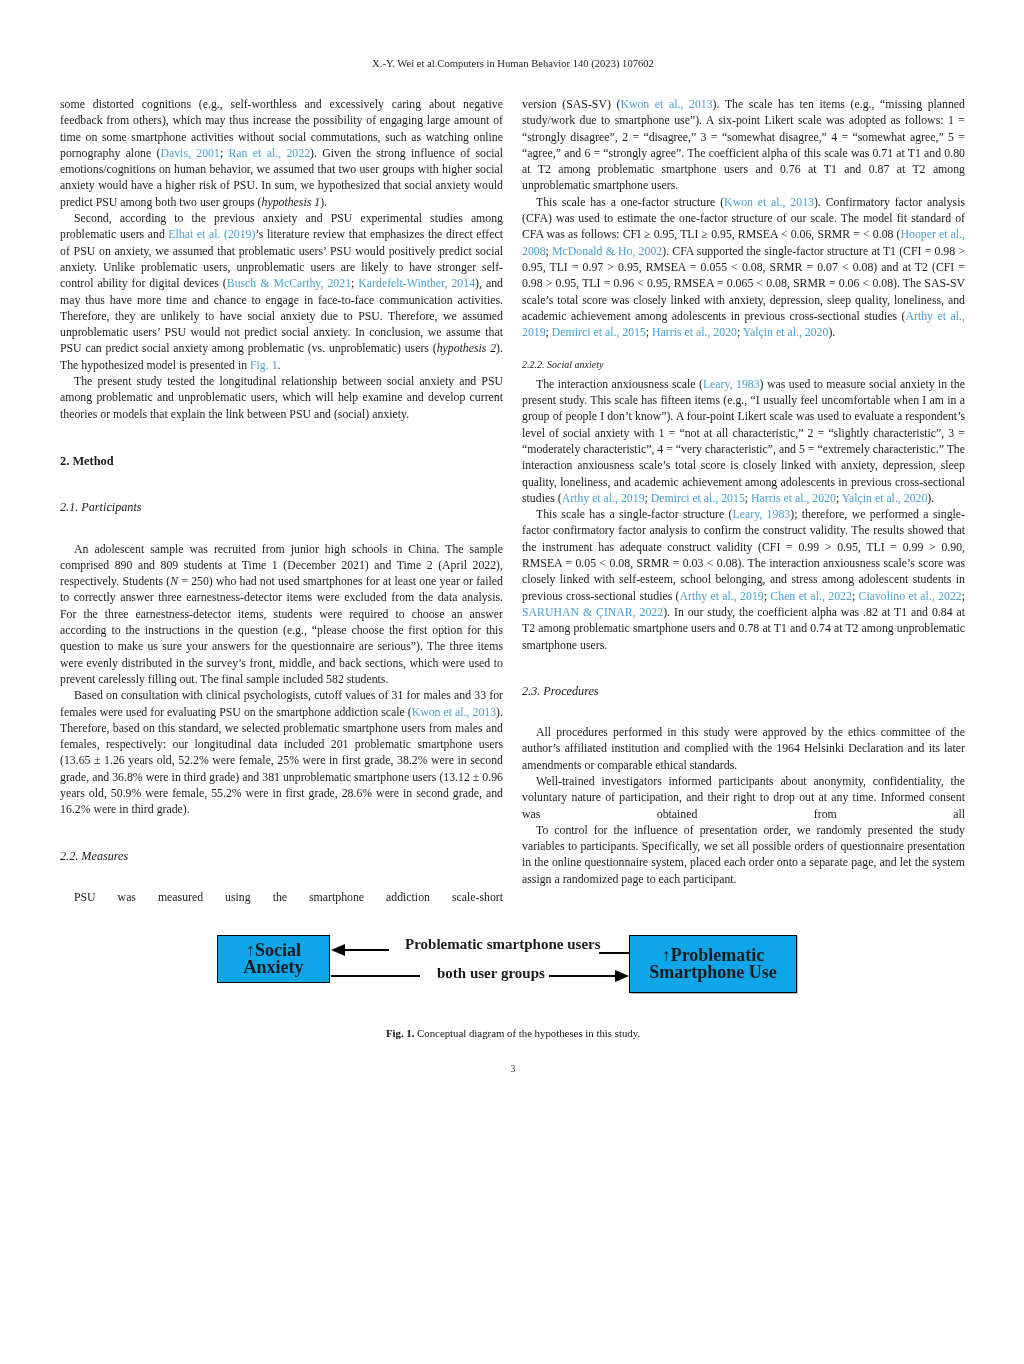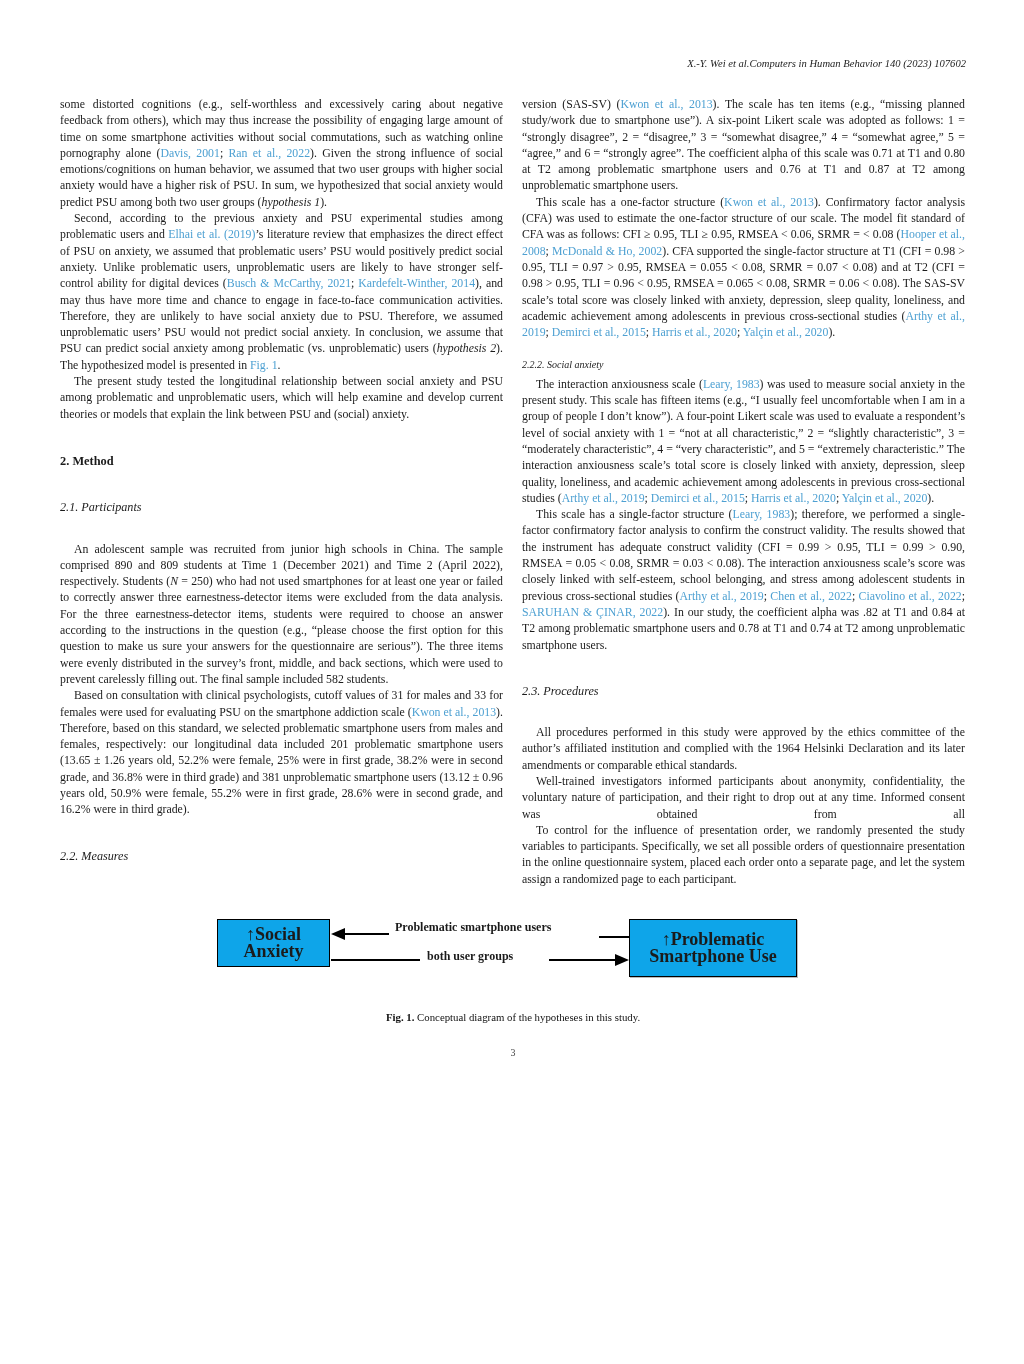--- a/index.html
+++ b/index.html
@@ -7,22 +7,22 @@
   html,body { background:#ffffff; }
   body {
     width:1024px; height:1364px; position:relative;
     font-family:"Liberation Serif", serif;
     color:var(--ink);
     overflow:hidden;
   }
   .page { padding:58px 58px 0 60px; }
 
   
-  .runhead { display:flex; justify-content:flex-end; align-items:baseline;
-    font-style:italic; font-size:10.6px; color:#222; margin-bottom:27px; }
+  .runhead { display:flex; justify-content:center; align-items:baseline;
+    font-size:10.6px; color:#222; margin-bottom:27px; }
 
   
   .cols { display:flex; gap:19px; }
   .col { width:443px; font-size:11.8px; line-height:16.3px; text-align:justify; }
   .col p { margin:0; }
   .col p.indent { text-indent:14px; }
   .col p.justify-last { text-align-last:justify; }
   .cite { color:var(--cite); }
   .em { font-style:italic; }
   .col h2 { font-size:12.4px; font-weight:bold; margin:31px 0 23px 0; }
@@ -30,21 +30,21 @@
   .col h4 { font-size:10px; font-weight:normal; font-style:italic; margin:17px 0 2px 0; }
 
   
   .figure-wrap { margin-top:30px; }
   .fig-diagram { position:relative; width:592px; height:66px; margin:0 auto; }
   .fig-box { position:absolute; border:1.6px solid #000; background:#0ea5e9;
     display:flex; flex-direction:column; justify-content:center; align-items:center;
     font-weight:bold; font-size:18px; line-height:17px; text-align:center; }
   .fig-box-left { left:0; top:8; width:113px; height:48px; }
   .fig-box-right { left:412px; top:5; width:168px; height:58px; box-shadow:1px 1px 0 #bbb; }
-  .fig-arrow-label { position:absolute; font-weight:bold; font-size:12px; white-space:nowrap; }
+  .fig-arrow-label { position:absolute; font-weight:bold; font-size:15px; white-space:nowrap;margin-left:10px; }
   .fig-label-top { left:178px; top:1px; }
   .fig-label-bottom { left:210px; top:30px; }
   .fig-svg { position:absolute; left:0; top:0; }
   .fig-caption { text-align:center; font-size:10.8px; margin-top:26px; color:#111; }
   .fig-caption b { font-weight:bold; }
 
   .pageno { text-align:center; font-size:10px; color:#444; margin-top:24px; }
 </style>
 </head>
 <body>
@@ -59,20 +59,21 @@
   <div class="cols">
     <div class="col">
         <p><span>some distorted cognitions (e.g., self-worthless and excessively caring about negative feedback from others), which may thus increase the possibility of engaging large amount of time on some smartphone activities without social commutations, such as watching online pornography alone (</span><span class="cite">Davis, 2001</span><span>; </span><span class="cite">Ran et al., 2022</span><span>). Given the strong influence of social emotions/cognitions on human behavior, we assumed that two user groups with higher social anxiety would have a higher risk of PSU. In sum, we hypothesized that social anxiety would predict PSU among both two user groups (</span><span class="em">hypothesis 1</span><span>).</span></p>
         <p class="indent"><span>Second, according to the previous anxiety and PSU experimental studies among problematic users and </span><span class="cite">Elhai et al. (2019)</span><span>’s literature review that emphasizes the direct effect of PSU on anxiety, we assumed that problematic users’ PSU would positively predict social anxiety. Unlike problematic users, unproblematic users are likely to have stronger self-control ability for digital devices (</span><span class="cite">Busch &amp; McCarthy, 2021</span><span>; </span><span class="cite">Kardefelt-Winther, 2014</span><span>), and may thus have more time and chance to engage in face-to-face communication activities. Therefore, they are unlikely to have social anxiety due to PSU. Therefore, we assumed unproblematic users’ PSU would not predict social anxiety. In conclusion, we assume that PSU can predict social anxiety among problematic (vs. unproblematic) users (</span><span class="em">hypothesis 2</span><span>). The hypothesized model is presented in </span><span class="cite">Fig. 1</span><span>.</span></p>
         <p class="indent"><span>The present study tested the longitudinal relationship between social anxiety and PSU among problematic and unproblematic users, which will help examine and develop current theories or models that explain the link between PSU and (social) anxiety.</span></p>
         <h2>2. Method</h2>
         <h3>2.1. Participants</h3>
         <p class="indent"><span>An adolescent sample was recruited from junior high schools in China. The sample comprised 890 and 809 students at Time 1 (December 2021) and Time 2 (April 2022), respectively. Students (</span><span class="em">N</span><span> = 250) who had not used smartphones for at least one year or failed to correctly answer three earnestness-detector items were excluded from the data analysis. For the three earnestness-detector items, students were required to choose an answer according to the instructions in the question (e.g., “please choose the first option for this question to make us sure your answers for the questionnaire are serious”). The three items were evenly distributed in the survey’s front, middle, and back sections, which were used to prevent carelessly filling out. The final sample included 582 students.</span></p>
         <p class="indent"><span>Based on consultation with clinical psychologists, cutoff values of 31 for males and 33 for females were used for evaluating PSU on the smartphone addiction scale (</span><span class="cite">Kwon et al., 2013</span><span>). Therefore, based on this standard, we selected problematic smartphone users from males and females, respectively: our longitudinal data included 201 problematic smartphone users (13.65 ± 1.26 years old, 52.2% were female, 25% were in first grade, 38.2% were in second grade, and 36.8% were in third grade) and 381 unproblematic smartphone users (13.12 ± 0.96 years old, 50.9% were female, 55.2% were in first grade, 28.6% were in second grade, and 16.2% were in third grade).</span></p>
         <h3>2.2. Measures</h3>
+        <p class="indent justify-last"><span>PSU was measured using the smartphone addiction scale-short</span></p>
       </div>
     <div class="col">
         <p><span>version (SAS-SV) (</span><span class="cite">Kwon et al., 2013</span><span>). The scale has ten items (e.g., “missing planned study/work due to smartphone use”). A six-point Likert scale was adopted as follows: 1 = “strongly disagree”, 2 = “disagree,” 3 = “somewhat disagree,” 4 = “somewhat agree,” 5 = “agree,” and 6 = “strongly agree”. The coefficient alpha of this scale was 0.71 at T1 and 0.80 at T2 among problematic smartphone users and 0.76 at T1 and 0.87 at T2 among unproblematic smartphone users.</span></p>
         <p class="indent"><span>This scale has a one-factor structure (</span><span class="cite">Kwon et al., 2013</span><span>). Confirmatory factor analysis (CFA) was used to estimate the one-factor structure of our scale. The model fit standard of CFA was as follows: CFI ≥ 0.95, TLI ≥ 0.95, RMSEA &lt; 0.06, SRMR = &lt; 0.08 (</span><span class="cite">Hooper et al., 2008</span><span>; </span><span class="cite">McDonald &amp; Ho, 2002</span><span>). CFA supported the single-factor structure at T1 (CFI = 0.98 &gt; 0.95, TLI = 0.97 &gt; 0.95, RMSEA = 0.055 &lt; 0.08, SRMR = 0.07 &lt; 0.08) and at T2 (CFI = 0.98 &gt; 0.95, TLI = 0.96 &lt; 0.95, RMSEA = 0.065 &lt; 0.08, SRMR = 0.06 &lt; 0.08). The SAS-SV scale’s total score was closely linked with anxiety, depression, sleep quality, loneliness, and academic achievement among adolescents in previous cross-sectional studies (</span><span class="cite">Arthy et al., 2019</span><span>; </span><span class="cite">Demirci et al., 2015</span><span>; </span><span class="cite">Harris et al., 2020</span><span>; </span><span class="cite">Yalçin et al., 2020</span><span>).</span></p>
         <h4>2.2.2. Social anxiety</h4>
         <p class="indent"><span>The interaction anxiousness scale (</span><span class="cite">Leary, 1983</span><span>) was used to measure social anxiety in the present study. This scale has fifteen items (e.g., “I usually feel uncomfortable when I am in a group of people I don’t know”). A four-point Likert scale was used to evaluate a respondent’s level of social anxiety with 1 = “not at all characteristic,” 2 = “slightly characteristic”, 3 = “moderately characteristic”, 4 = “very characteristic”, and 5 = “extremely characteristic.” The interaction anxiousness scale’s total score is closely linked with anxiety, depression, sleep quality, loneliness, and academic achievement among adolescents in previous cross-sectional studies (</span><span class="cite">Arthy et al., 2019</span><span>; </span><span class="cite">Demirci et al., 2015</span><span>; </span><span class="cite">Harris et al., 2020</span><span>; </span><span class="cite">Yalçin et al., 2020</span><span>).</span></p>
         <p class="indent"><span>This scale has a single-factor structure (</span><span class="cite">Leary, 1983</span><span>); therefore, we performed a single-factor confirmatory factor analysis to confirm the construct validity. The results showed that the instrument has adequate construct validity (CFI = 0.99 &gt; 0.95, TLI = 0.99 &gt; 0.90, RMSEA = 0.05 &lt; 0.08, SRMR = 0.03 &lt; 0.08). The interaction anxiousness scale’s score was closely linked with self-esteem, school belonging, and stress among adolescent students in previous cross-sectional studies (</span><span class="cite">Arthy et al., 2019</span><span>; </span><span class="cite">Chen et al., 2022</span><span>; </span><span class="cite">Ciavolino et al., 2022</span><span>; </span><span class="cite">SARUHAN &amp; ÇINAR, 2022</span><span>). In our study, the coefficient alpha was .82 at T1 and 0.84 at T2 among problematic smartphone users and 0.78 at T1 and 0.74 at T2 among unproblematic smartphone users.</span></p>
         <h3>2.3. Procedures</h3>
         <p class="indent"><span>All procedures performed in this study were approved by the ethics committee of the author’s affiliated institution and complied with the 1964 Helsinki Declaration and its later amendments or comparable ethical standards.</span></p>
         <p class="indent justify-last"><span>Well-trained investigators informed participants about anonymity, confidentiality, the voluntary nature of participation, and their right to drop out at any time. Informed consent was obtained from all</span></p>

